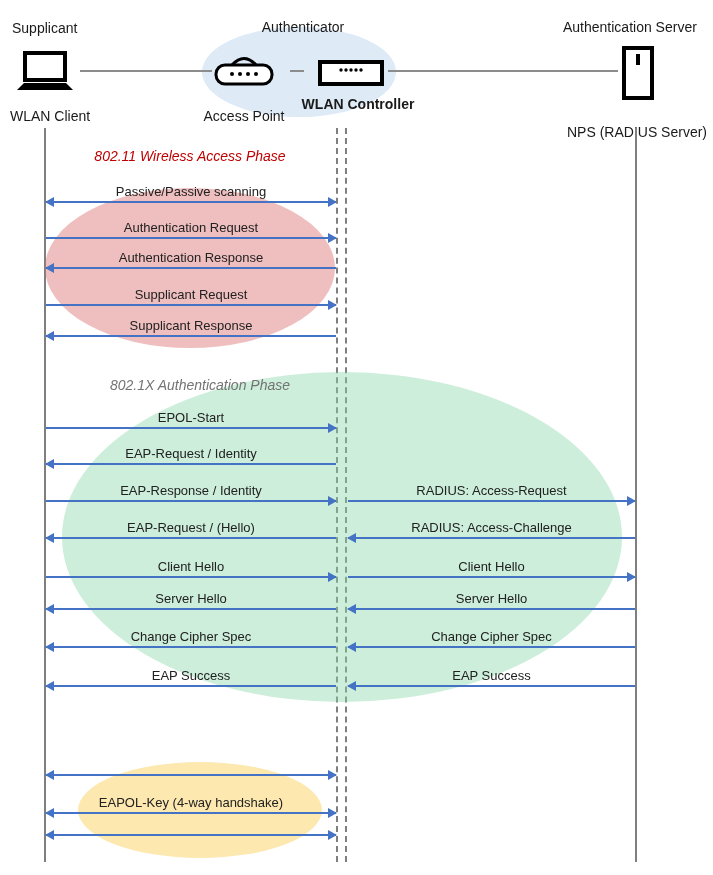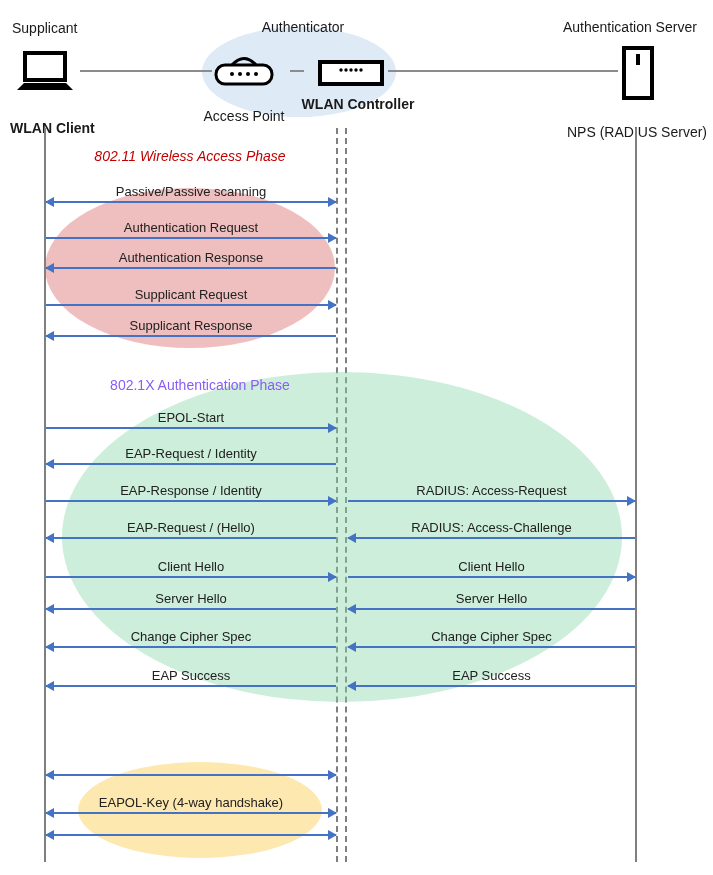--- a/index.html
+++ b/index.html
@@ -16,21 +16,21 @@
   .lifeline.dashed { border-left: 2px dashed #7f7f7f; }
 
   .ellipse { position: absolute; border-radius: 50%; }
   .authenticator-ellipse { left: 202px; top: 27px; width: 194px; height: 90px; background: #DEEAF6; }
   .phase-ellipse-80211 { left: 45px; top: 188px; width: 290px; height: 160px; background: rgba(219,112,112,0.45); }
   .phase-ellipse-8021x { left: 62px; top: 372px; width: 560px; height: 330px; background: rgba(133,214,167,0.42); }
   .phase-ellipse-keyx { left: 78px; top: 762px; width: 244px; height: 96px; background: rgba(252,213,110,0.55); }
 
   .phase-title { position: absolute; font-size: 14px; text-align: center; white-space: nowrap; line-height: 19px; }
   .phase-title.red { color: #C00000; }
-  .phase-title.green { color: #8b5cf6; }
+  .phase-title.green { color: #737373; font-style: italic; }
   .phase-title.orange { color: #ED7D31; }
 
   .icon { position: absolute; }
 
   .msg { position: absolute; height: 0; z-index: 5; }
   .msg-label { position: absolute; left: 0; right: 0; bottom: 3px; text-align: center; font-size: 13px; color: #212121; white-space: nowrap; }
   .msg-line { position: absolute; left: 0; right: 0; top: -1px; height: 2px; background: #4472C4; }
   .msg-line.dir-left::before,
   .msg-line.dir-both::before {
     content: ""; position: absolute; left: -1px; top: -4px; width: 0; height: 0;
@@ -86,21 +86,21 @@
     </svg>
   </div>
 
   <div class="icon" style="left:621px; top:45px;">
     <svg width="34" height="56" viewBox="0 0 34 56">
       <rect x="3" y="3" width="28" height="50" fill="#ffffff" stroke="#000000" stroke-width="4"></rect>
       <rect x="15" y="9" width="4" height="11" fill="#000000"></rect>
     </svg>
   </div>
 
-  <div class="txt" style="left:10px; top:120px;font-weight:bold;">WLAN Client</div>
+  <div class="txt" style="left:10px; top:108px;">WLAN Client</div>
   <div class="txt center" style="left:194px; top:108px; width:100px;">Access Point</div>
   <div class="txt center" style="left:297px; top:96px; width:122px;font-weight:bold;">WLAN Controller</div>
   <div class="txt" style="left:567px; top:124px;text-align:center;">NPS (RADIUS Server)</div>
 
   <div class="lifeline" style="left:44px;"></div>
   <div class="lifeline dashed" style="left:336px;"></div>
   <div class="lifeline dashed" style="left:345px;"></div>
   <div class="lifeline" style="left:635px;"></div>
 
   <div class="ellipse phase-ellipse-80211"></div>

